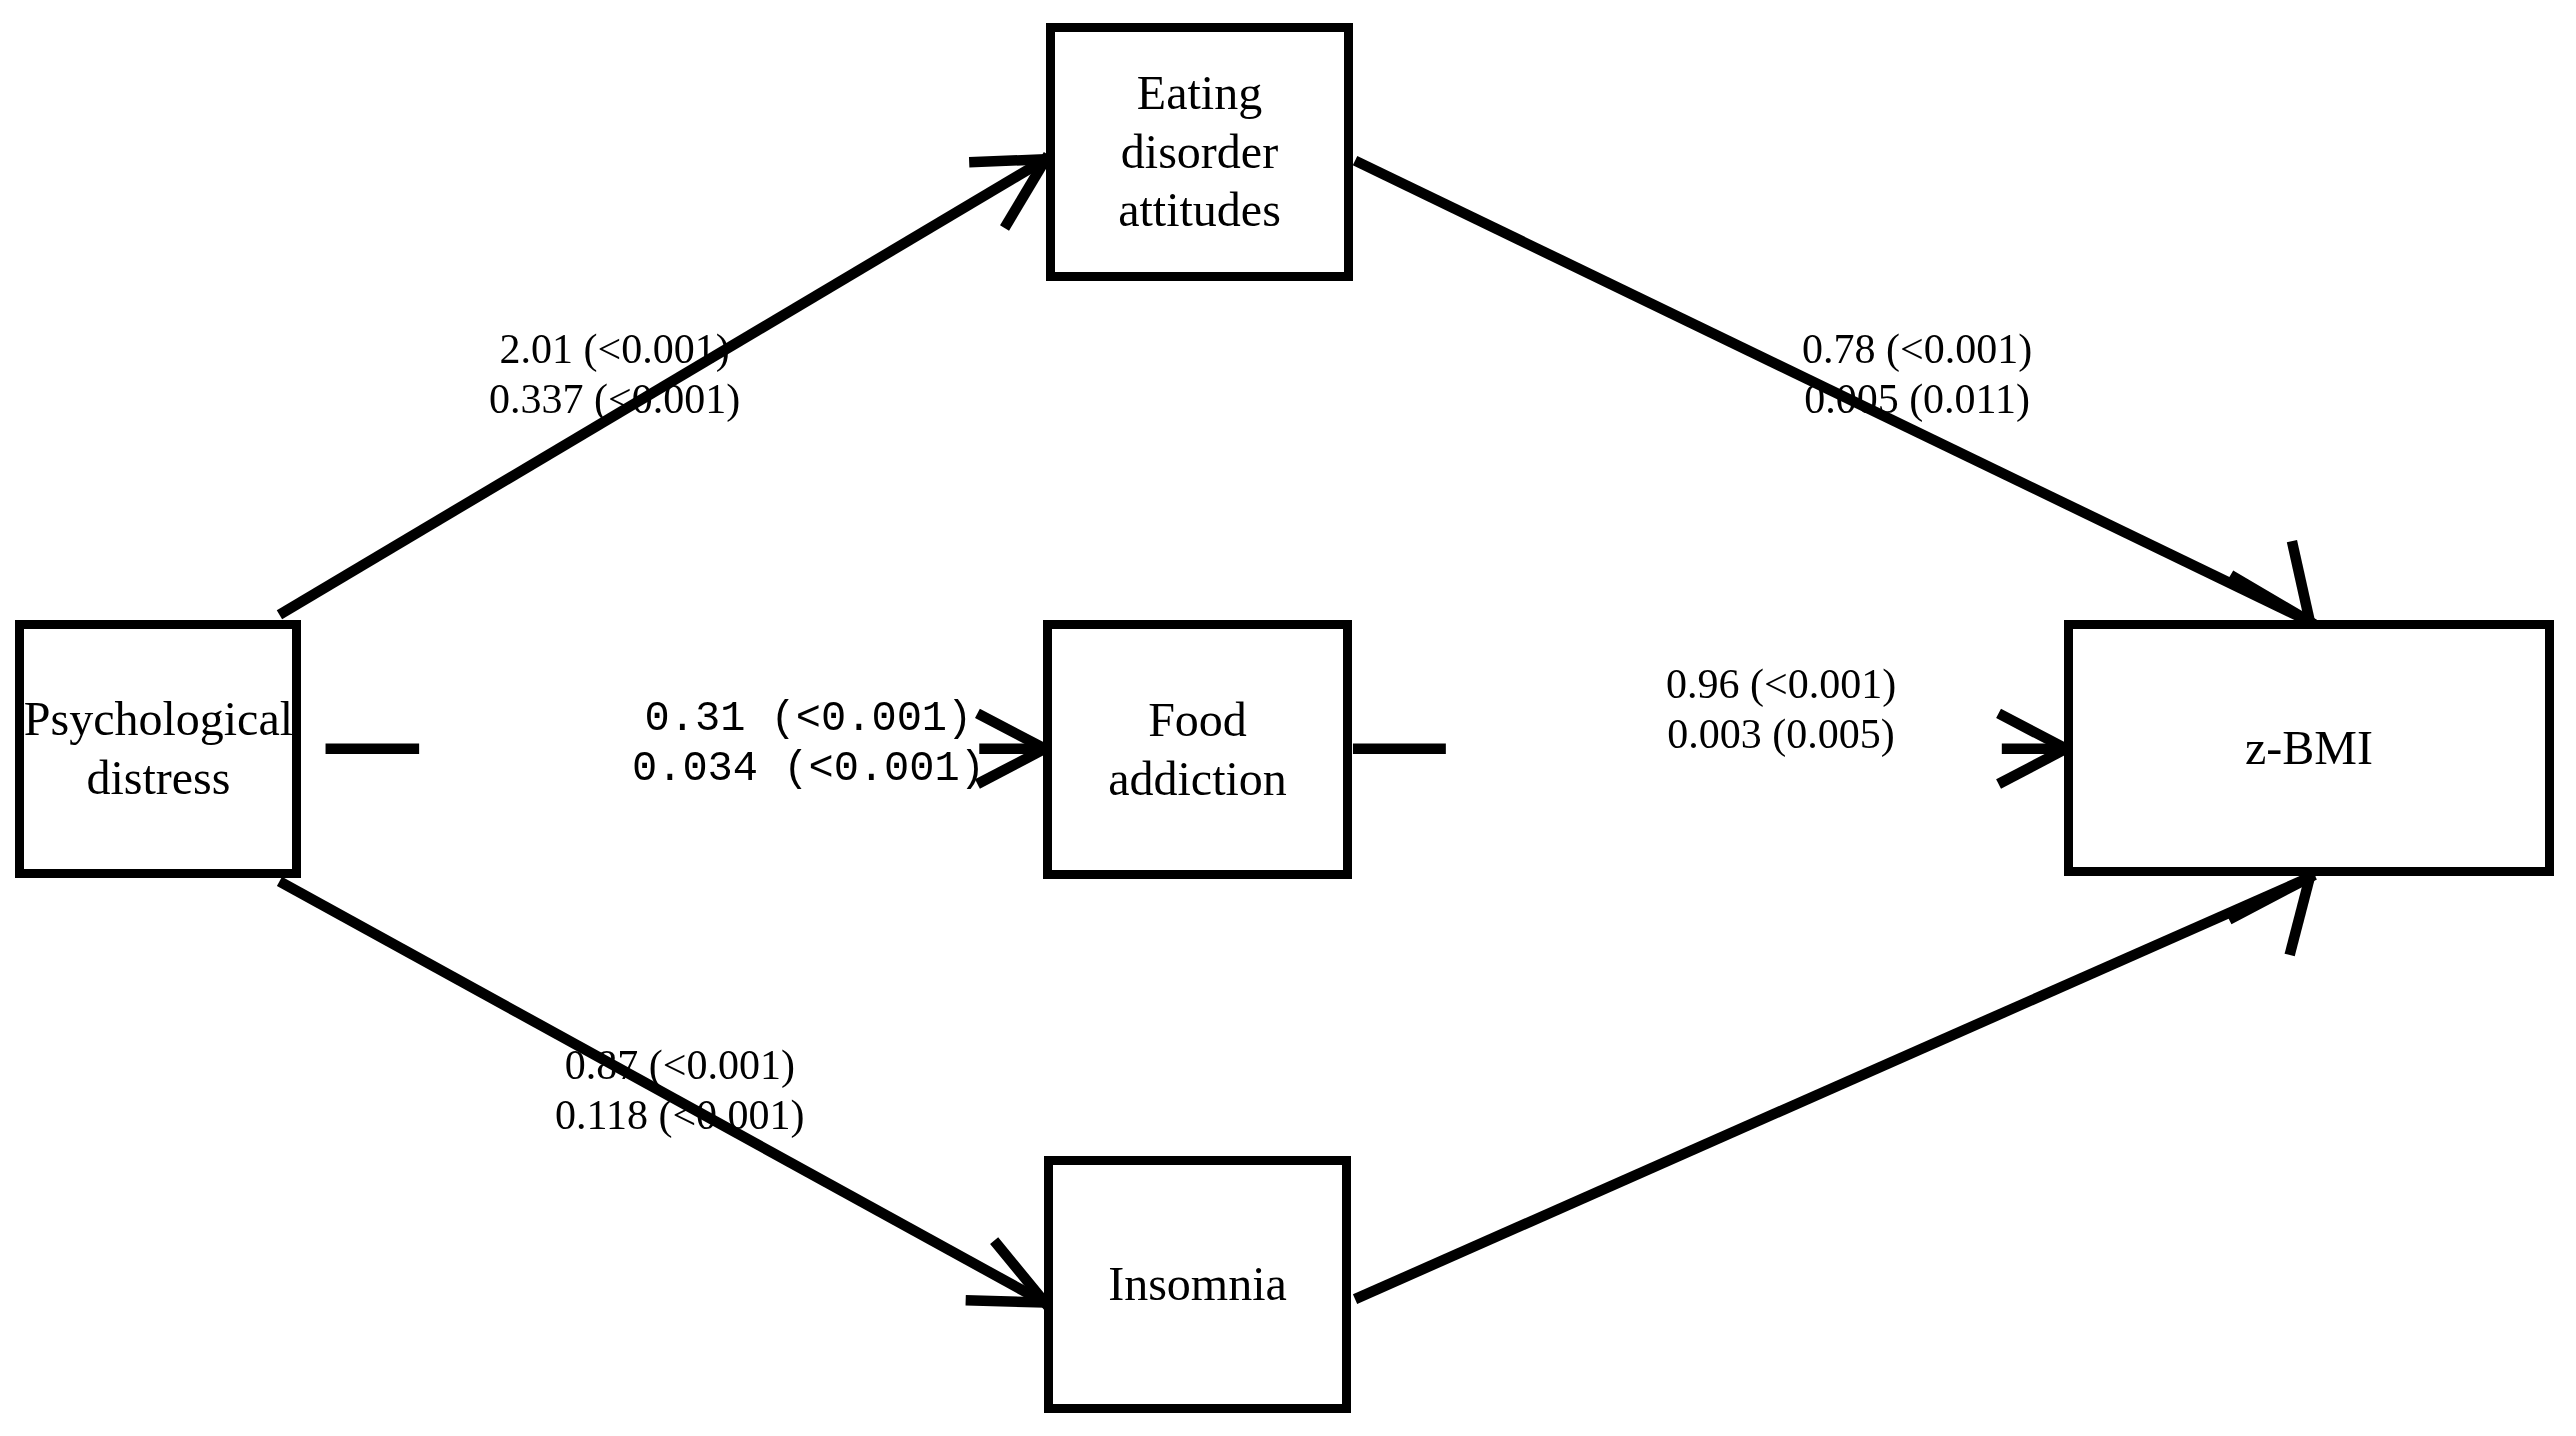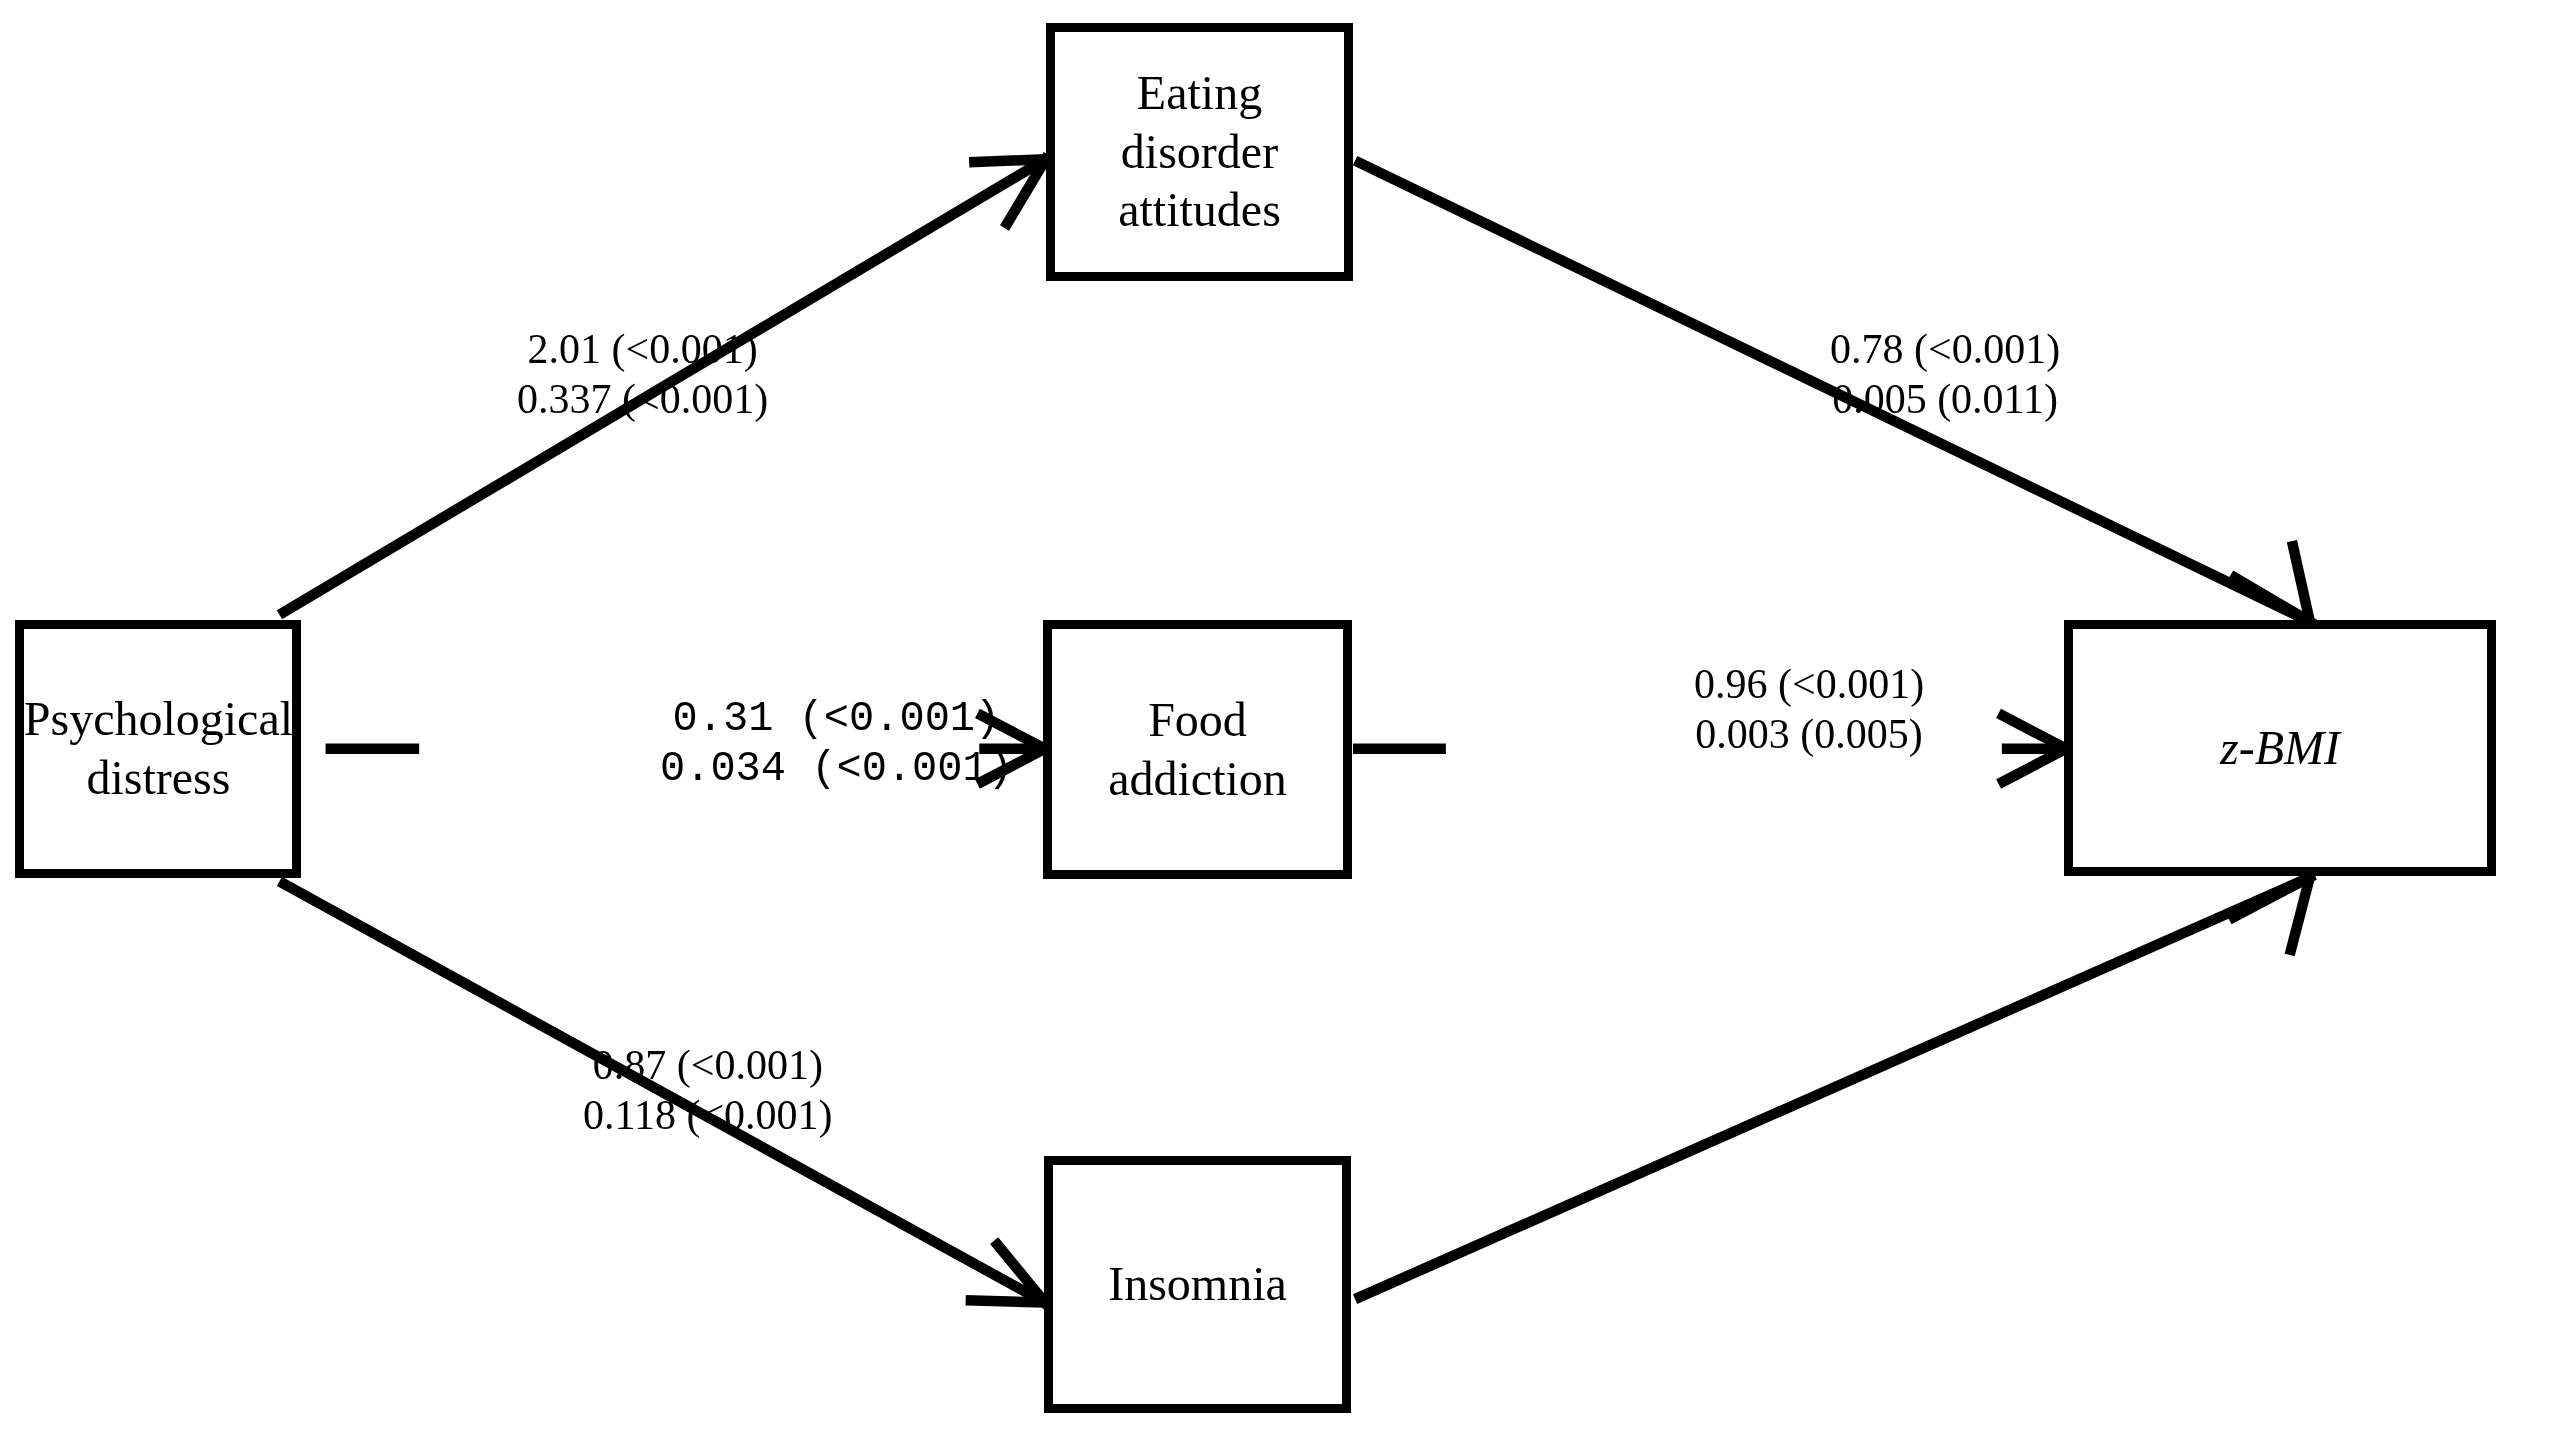--- a/index.html
+++ b/index.html
@@ -27,29 +27,28 @@
     padding:2.8px 7px;
   }
   .node .node-label{display:block;white-space:pre-line;}
   .path-label{
     position:absolute;
     font-size:42px;
     line-height:1.18;
     color:#000000;
     white-space:nowrap;
     text-align:center;
-    margin-left:28px;
   }
   .path-label .lbl-line{display:block;}
   
   #node-distress{left:15.4px;top:620px;width:286px;height:258px;}
   #node-eda{left:1046px;top:23px;width:307px;height:258px;}
   #node-food{left:1043px;top:620px;width:309px;height:259px;}
   #node-insomnia{left:1044px;top:1156px;width:307px;height:257px;}
-  #node-zbmi{left:2064px;top:620px;width:432px;height:256px;font-style:italic;}
+  #node-zbmi{left:2064px;top:620px;width:490px;height:256px;}
   
   #label-pd-eda{left:489px;top:325px;}
   #label-eda-zbmi{left:1802px;top:325px;}
   #label-pd-fa{left:632px;top:695px;font-family:Liberation Mono, monospace;}
   #label-fa-zbmi{left:1666px;top:660px;}
   #label-pd-ins{left:555px;top:1041px;}
   #label-ins-zbmi{left:1792px;top:1041px;}
 </style>
 </head>
 <body>

